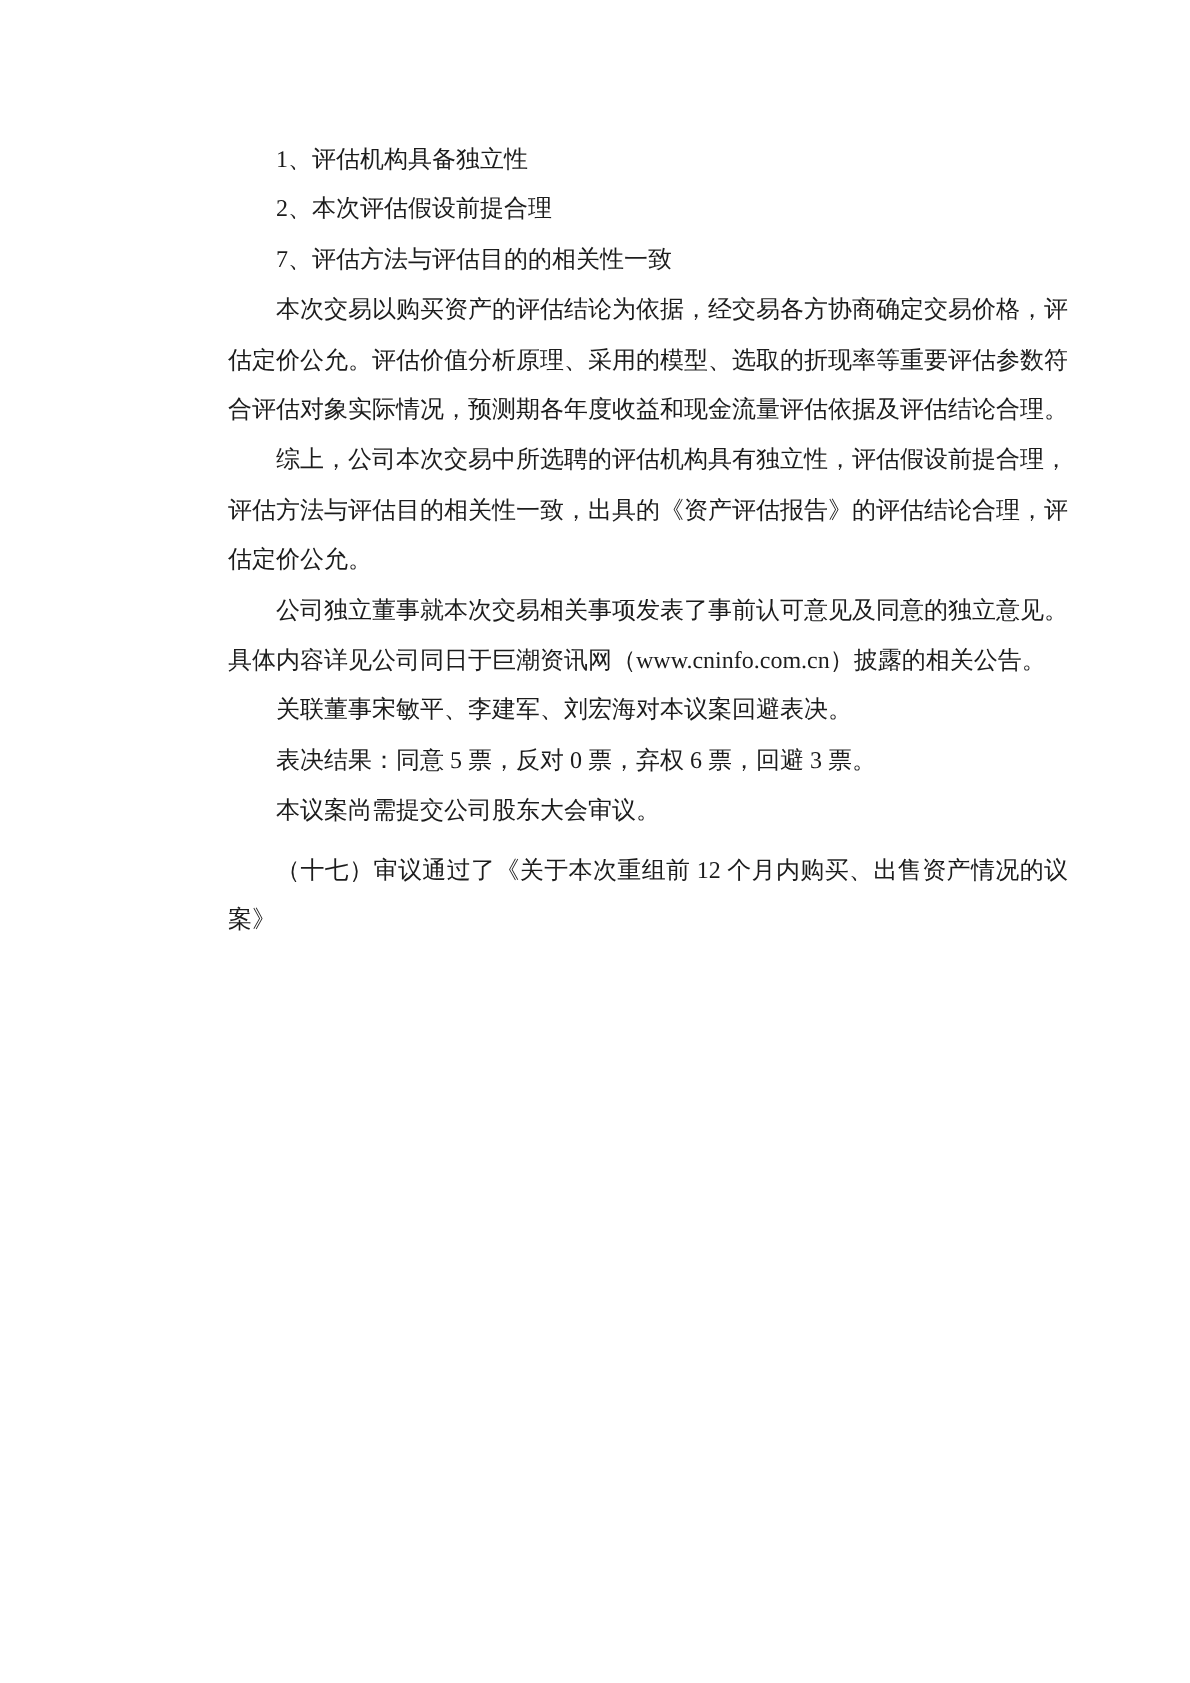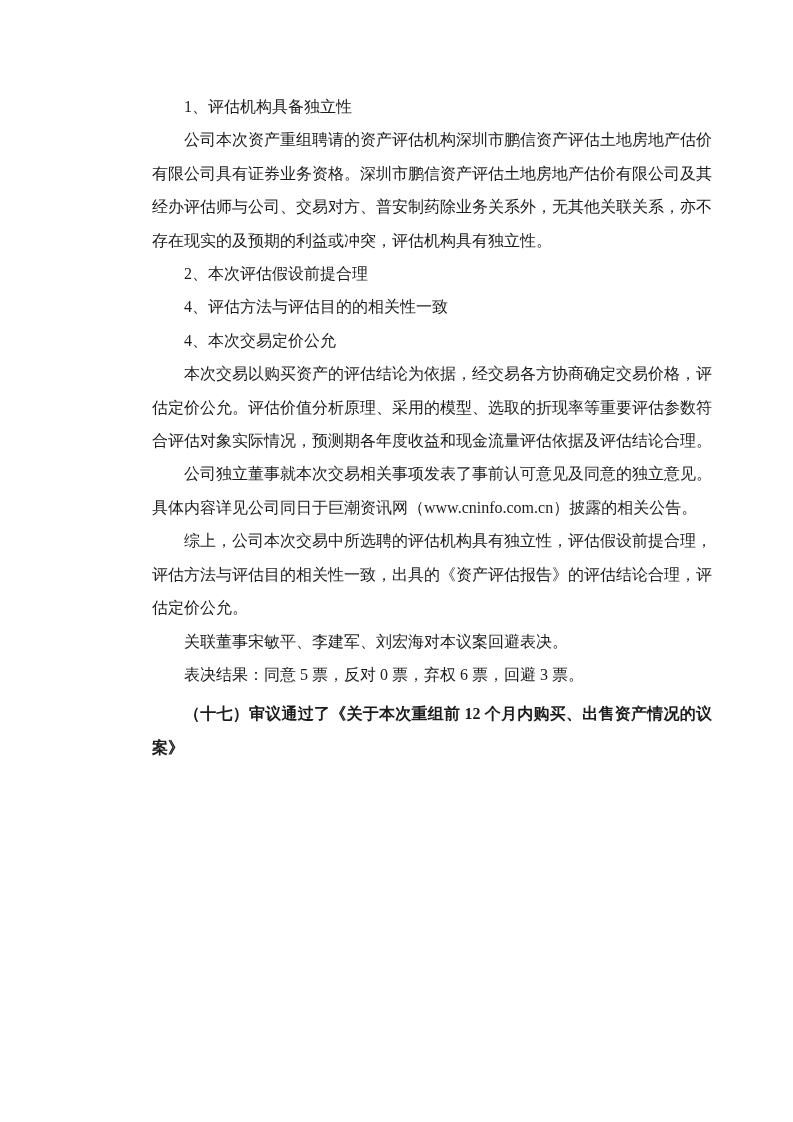--- a/index.html
+++ b/index.html
@@ -27,34 +27,33 @@
     color: #1c1c1c;
     text-align: justify;
     margin-left: 34px;
   }
   .content p {
     margin: 0;
     padding: 0;
     text-indent: 2em;
   }
   .content p.heading-bold {
-    font-weight: bold;
+    font-weight: normal;
     margin-top: 6px;
   }
 </style>
 </head>
 <body>
 
 <div class="page">
   <div class="content">
     <p>1、评估机构具备独立性</p>
-    <p>公司本次资产重组聘请的资产评估机构深圳市鹏信资产评估土地房地产估价有限公司具有证券业务资格。深圳市鹏信资产评估土地房地产估价有限公司及其经办评估师与公司、交易对方、普安制药除业务关系外，无其他关联关系，亦不存在现实的及预期的利益或冲突，评估机构具有独立性。</p>
     <p>2、本次评估假设前提合理</p>
-    <p>4、评估方法与评估目的的相关性一致</p>
-    <p>4、本次交易定价公允</p>
+    <p>7、评估方法与评估目的的相关性一致</p>
     <p>本次交易以购买资产的评估结论为依据，经交易各方协商确定交易价格，评估定价公允。评估价值分析原理、采用的模型、选取的折现率等重要评估参数符合评估对象实际情况，预测期各年度收益和现金流量评估依据及评估结论合理。</p>
+    <p>综上，公司本次交易中所选聘的评估机构具有独立性，评估假设前提合理，评估方法与评估目的相关性一致，出具的《资产评估报告》的评估结论合理，评估定价公允。</p>
     <p>公司独立董事就本次交易相关事项发表了事前认可意见及同意的独立意见。具体内容详见公司同日于巨潮资讯网（www.cninfo.com.cn）披露的相关公告。</p>
-    <p>综上，公司本次交易中所选聘的评估机构具有独立性，评估假设前提合理，评估方法与评估目的相关性一致，出具的《资产评估报告》的评估结论合理，评估定价公允。</p>
     <p>关联董事宋敏平、李建军、刘宏海对本议案回避表决。</p>
     <p>表决结果：同意 5 票，反对 0 票，弃权 6 票，回避 3 票。</p>
+    <p>本议案尚需提交公司股东大会审议。</p>
     <p class="heading-bold">（十七）审议通过了《关于本次重组前 12 个月内购买、出售资产情况的议案》</p>
   </div>
 </div>
 
 </body></html>

